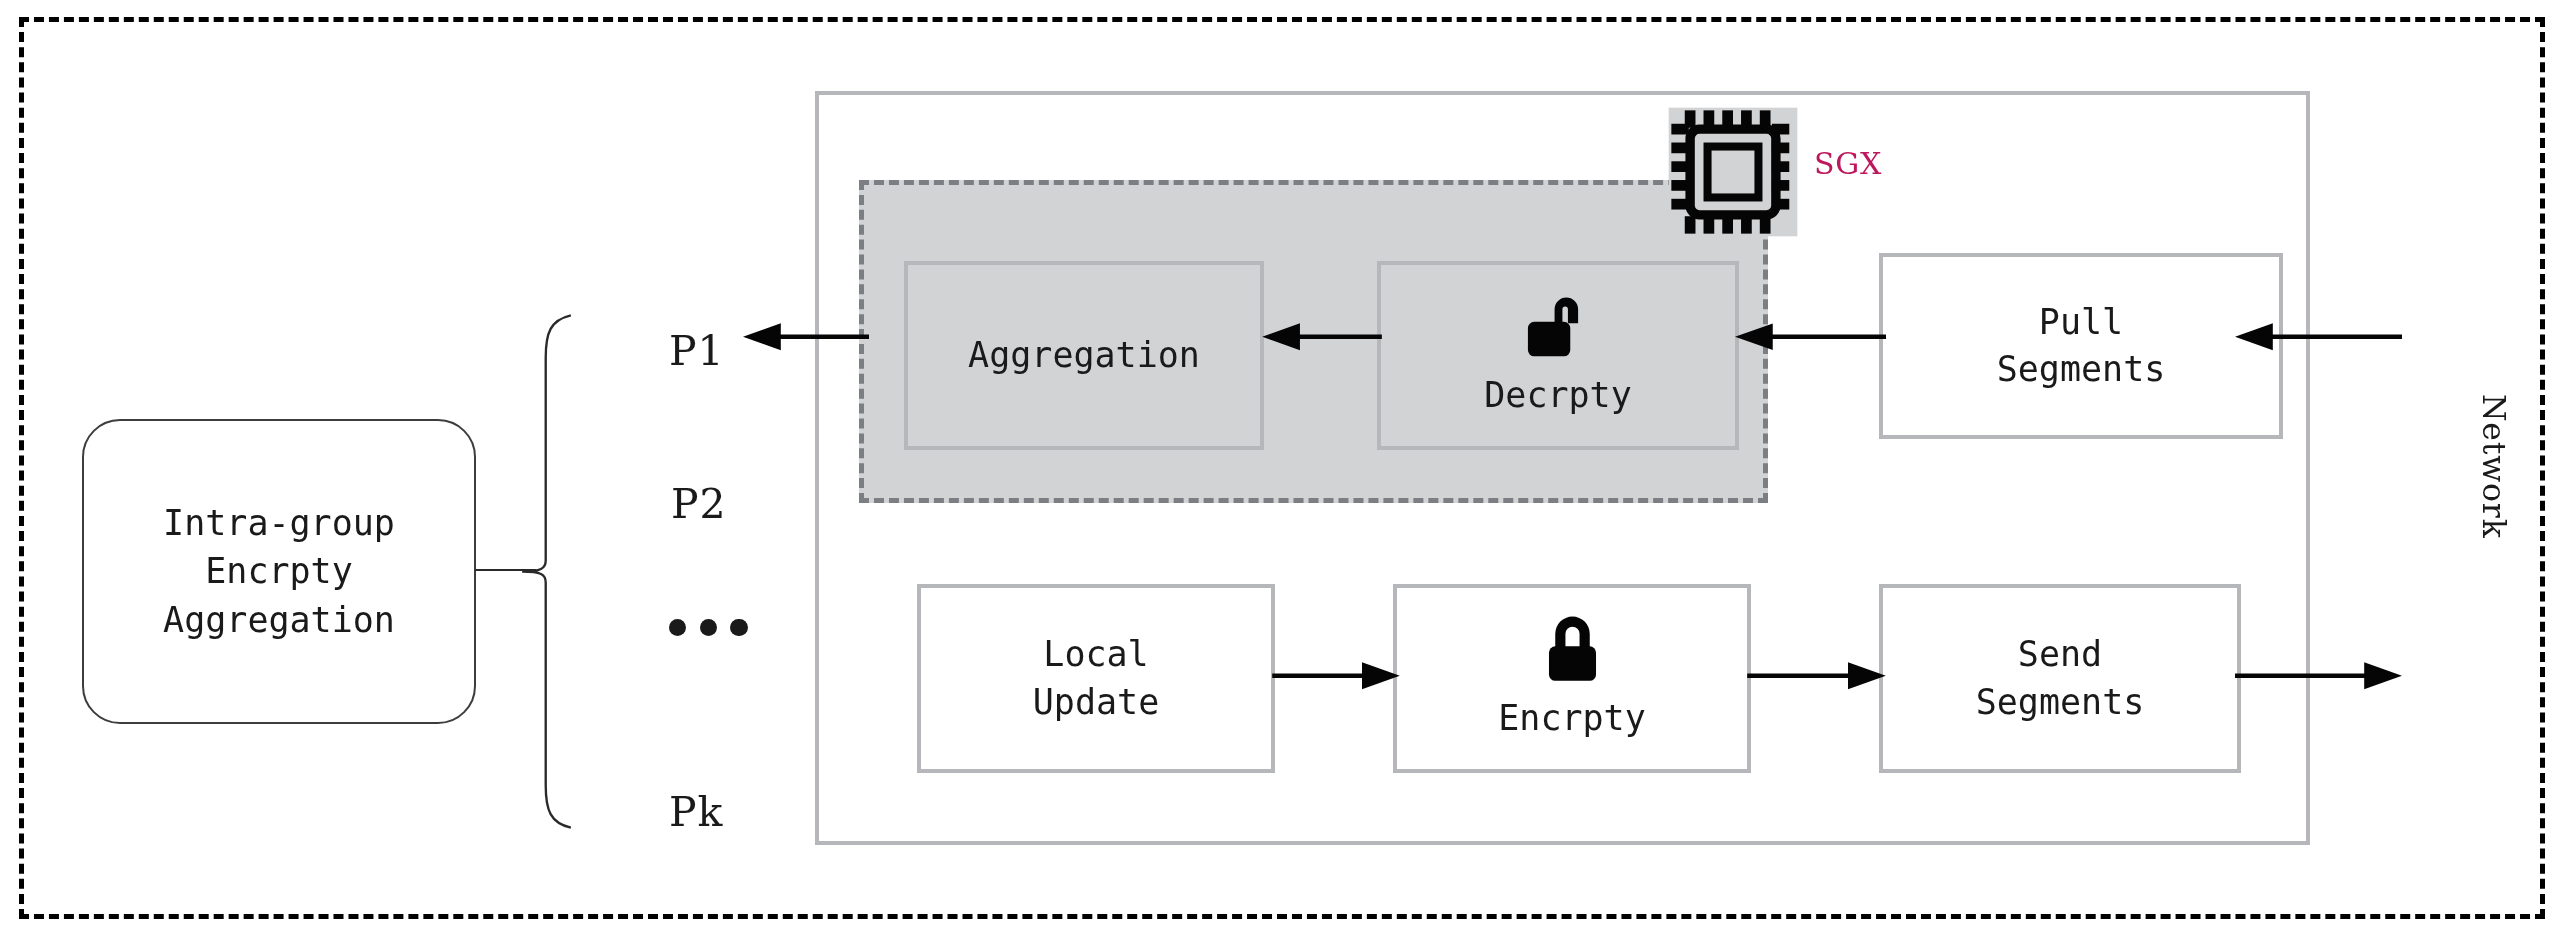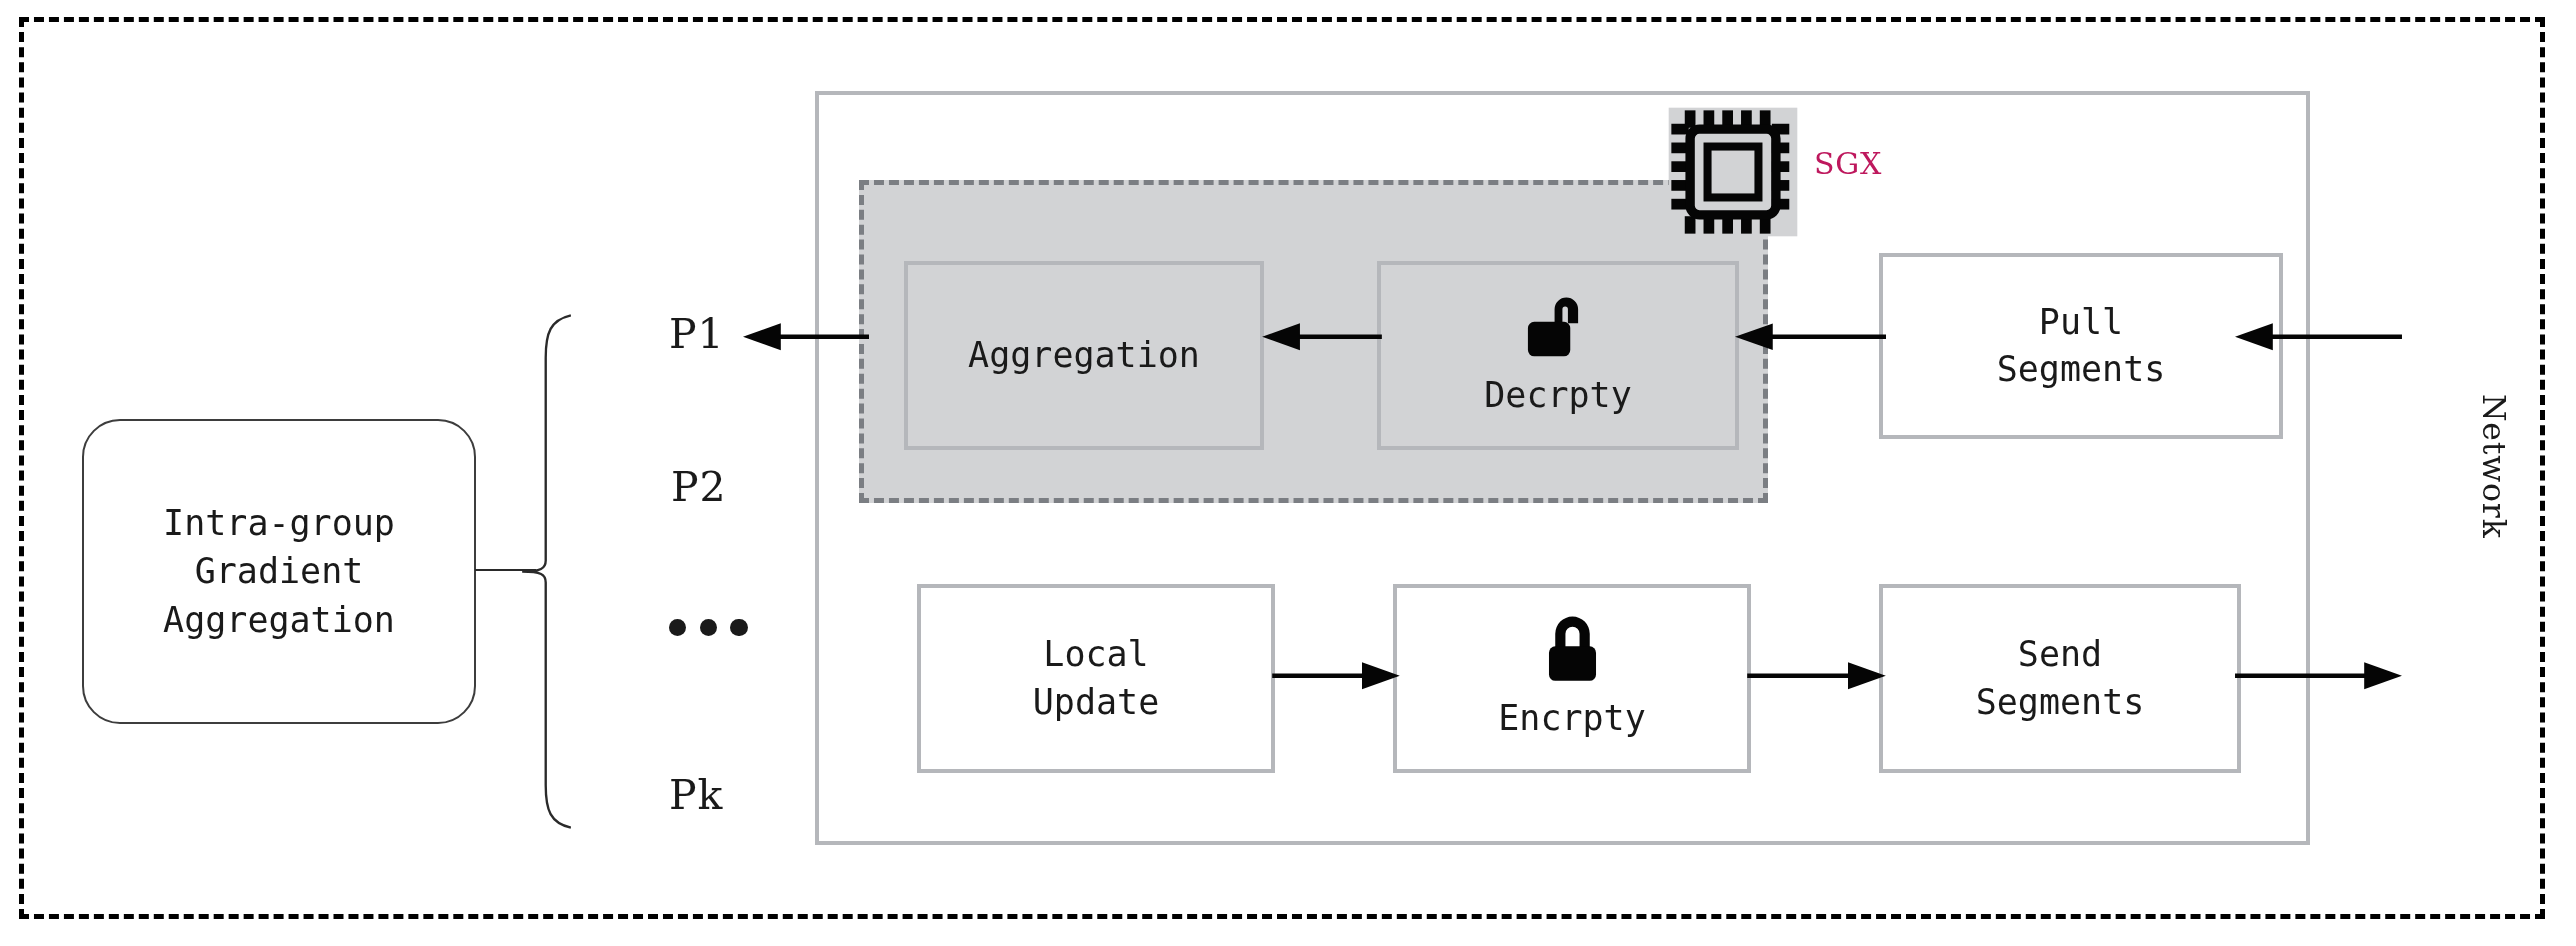--- a/index.html
+++ b/index.html
@@ -83,20 +83,21 @@
   }
 
   
   .p-label {
     position: absolute;
     font-family: "DejaVu Serif", serif;
     font-size: 41px;
     color: #1a1a1a;
     letter-spacing: 0.8px;
     white-space: nowrap;
+    margin-top: 17px;
   }
   .p-label.p1 { left: 669px; top: 310px; }
   .p-label.p2 { left: 671px; top: 463px; }
   .p-label.pk { left: 669px; top: 771px; }
 
   .ellipsis-dots {
     position: absolute;
     left: 669px;
     top: 619px;
     display: flex;
@@ -199,21 +200,21 @@
 </head>
 <body>
 
 <div id="stage">
 
   <div class="network-boundary"></div>
   <div class="network-label">Network</div>
 
   <div class="intra-group-node">
     <div class="intra-group-text">Intra-group
-Gradient
+Encrpty
 Aggregation</div>
   </div>
 
   <div class="node-stub"></div>
   <svg class="brace" viewBox="0 0 70 660">
     <path d="M 66 4 C 40 10 34 26 34 58 L 34 316 C 34 326 28 330 4 330
              C 28 330 34 334 34 344 L 34 602 C 34 634 40 650 66 656" fill="none" stroke="#2a2a2a" stroke-width="3"></path>
   </svg>
 
   <div class="p-label p1">P1</div>

